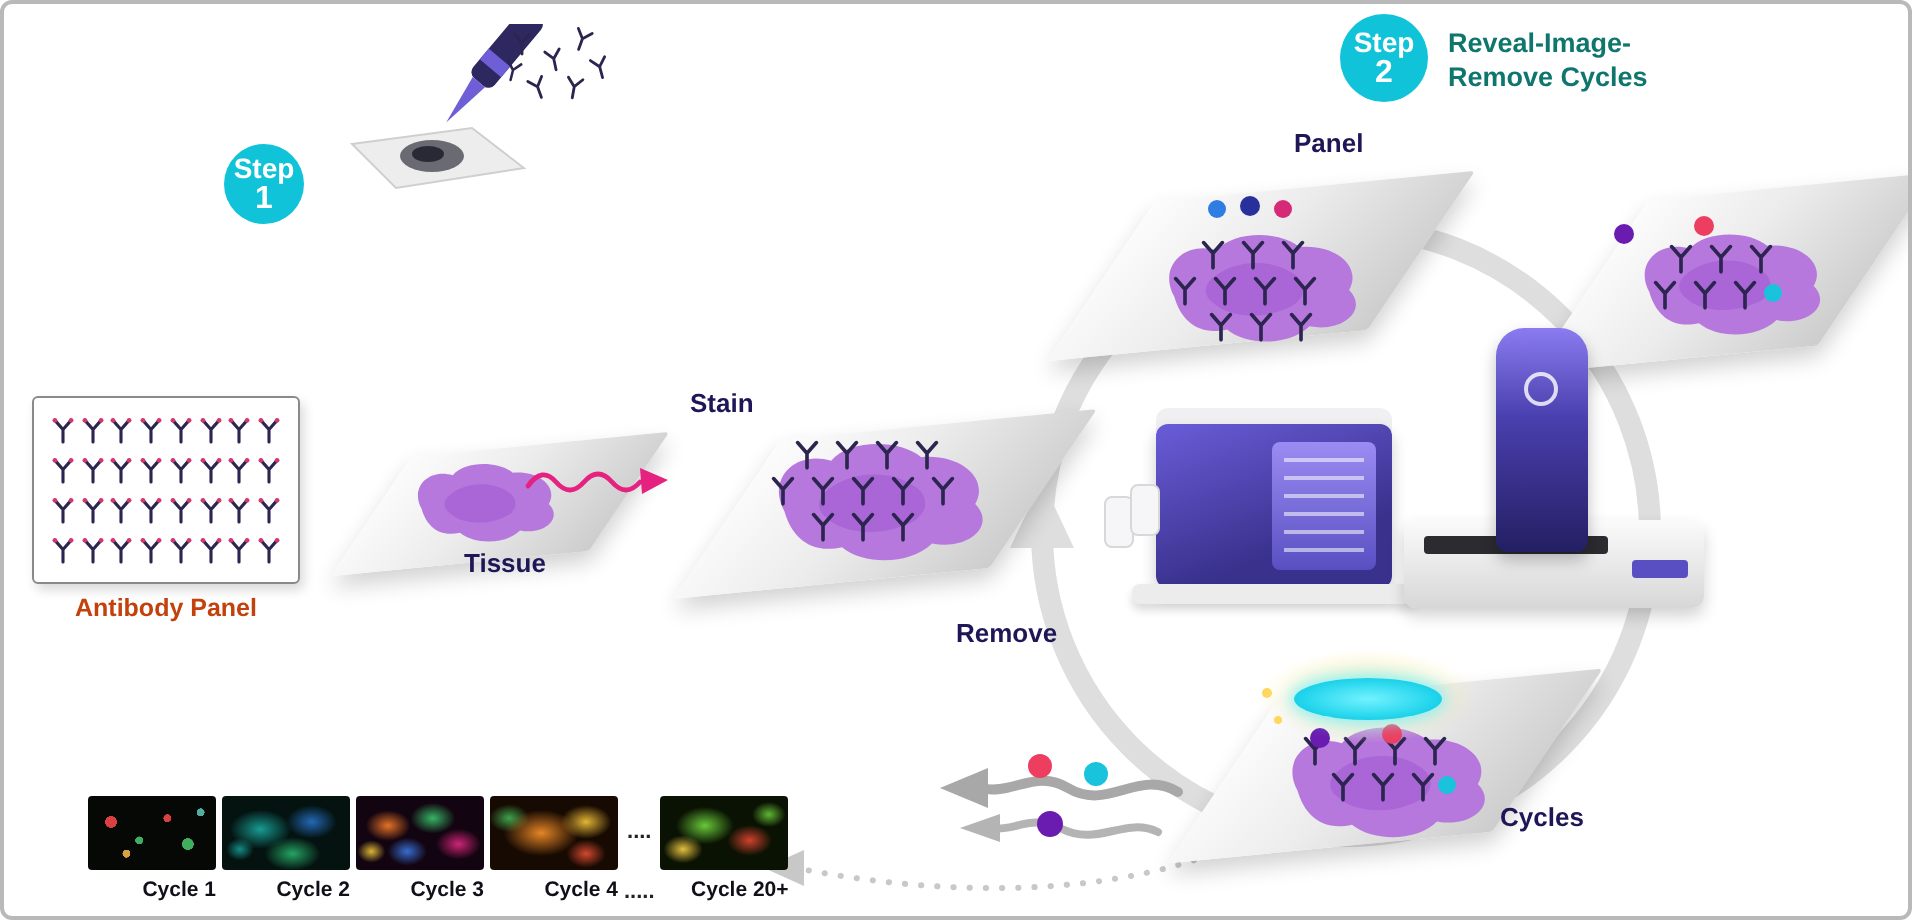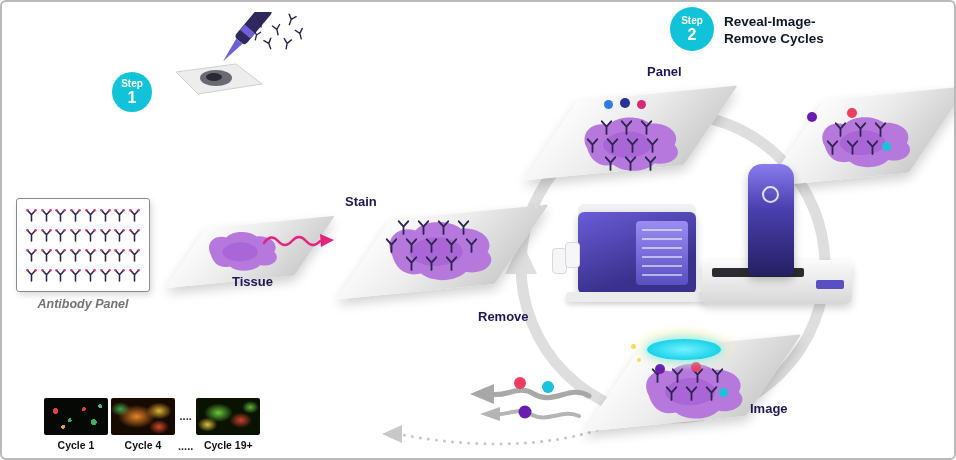--- a/index.html
+++ b/index.html
@@ -4,35 +4,35 @@
 <style>
   *{margin:0;padding:0;box-sizing:border-box;}
   html,body{background:#fff;}
   body{font-family:"Liberation Sans",sans-serif;}
   .canvas{position:relative;width:956px;height:460px;background:#fff;border:2px solid #b9b9b9;border-radius:6px;overflow:hidden;}
 
   .lbl{position:absolute;font-weight:700;font-size:13px;color:#1e1656;z-index:6;white-space:nowrap;}
 
   
   .step-badge{position:absolute;border-radius:50%;background:#10c3d8;color:#fff;display:flex;flex-direction:column;align-items:center;justify-content:center;z-index:6;line-height:1;}
-  .step-word{font-size:10px;font-weight:700;}
+  .step-word{font-size:14px;font-weight:700;}
   .step-num{font-size:16px;font-weight:700;margin-top:1px;}
   .step1{left:110px;top:70px;width:40px;height:40px;}
   .step2{left:668px;top:5px;width:44px;height:44px;}
   .title1{position:absolute;left:50px;top:118px;width:190px;text-align:center;font-size:13.5px;font-weight:700;color:#1e1656;z-index:6;}
-  .title2{position:absolute;left:722px;top:12px;font-size:13.5px;font-weight:700;color:#0f172a;line-height:1.25;z-index:6;}
+  .title2{position:absolute;left:722px;top:12px;font-size:13.5px;font-weight:700;color:#0f766e;line-height:1.25;z-index:6;}
 
   
   .ab{width:11px;height:13px;display:block;}
   .ab-cluster .ab{width:13px;height:15px;}
 
   
   .panel{position:absolute;left:14px;top:196px;width:134px;height:94px;background:#fff;border:1.5px solid #8a8a8a;border-radius:3px;box-shadow:2px 3px 6px rgba(0,0,0,.15);display:grid;grid-template-columns:repeat(8,1fr);align-items:center;justify-items:center;padding:6px 7px;z-index:2;}
   .panel .ab{--tip:#d6386c;}
-  .panel-label{position:absolute;left:10px;top:295px;width:142px;text-align:center;font-size:12.5px;font-weight:700;color:#737373;z-index:6;font-style:italic;}
+  .panel-label{position:absolute;left:10px;top:295px;width:142px;text-align:center;font-size:12.5px;font-weight:700;color:#c2410c;z-index:6;}
 
   
   .slide{position:absolute;z-index:2;}
   .slide-surface{position:absolute;transform:skewX(-38deg) rotate(-6deg);background:linear-gradient(105deg,#fcfcfc 0%,#ececec 45%,#cdcdcd 100%);box-shadow:4px 6px 10px rgba(0,0,0,.18);border-radius:2px;}
   .blob{position:absolute;}
   .ab-cluster{position:absolute;display:flex;flex-direction:column;gap:3px;z-index:3;}
   .ab-row{display:flex;gap:7px;}
   .dot{position:absolute;border-radius:50%;z-index:4;}
 
   .tissue-slide{left:158px;top:212px;width:180px;height:76px;}
@@ -67,21 +67,21 @@
   .tower-logo{position:absolute;left:14px;top:22px;width:17px;height:17px;border:2px solid rgba(255,255,255,.8);border-radius:50%;}
   .inst-base{position:absolute;left:152px;top:100px;width:150px;height:44px;background:linear-gradient(180deg,#fbfbfb,#d7d7d7);border-radius:6px;box-shadow:0 4px 8px rgba(0,0,0,.18);}
   .base-slot{position:absolute;left:162px;top:108px;width:92px;height:9px;background:#2b2b30;border-radius:2px;}
   .base-pad{position:absolute;left:266px;top:120px;width:28px;height:9px;background:#5a4fc2;border-radius:2px;}
 
   
   .remove-arrows{position:absolute;left:452px;top:368px;z-index:4;}
 
   
   .cycles{position:absolute;left:42px;top:396px;display:flex;align-items:flex-start;gap:3px;z-index:3;}
-  .cycle{display:flex;flex-direction:column;align-items:center;gap:4px;}
+  .cycle{display:flex;flex-direction:column;align-items:flex-end;gap:4px;}
   .cycle-img{width:64px;height:37px;border-radius:2px;}
   .cycle-label{font-size:10.5px;font-weight:700;color:#101018;white-space:nowrap;}
   .cycle-ellipsis{display:flex;flex-direction:column;align-items:center;justify-content:space-between;height:54px;padding-top:12px;font-size:11px;font-weight:700;color:#222;}
   .c1{background-color:#060806;background-image:radial-gradient(3px 3px at 18% 35%,#d94040 96%,transparent),radial-gradient(2px 2px at 40% 60%,#3fae5f 96%,transparent),radial-gradient(2px 2px at 62% 30%,#d94040 96%,transparent),radial-gradient(3px 3px at 78% 65%,#3fae5f 96%,transparent),radial-gradient(2px 2px at 30% 78%,#d9a040 96%,transparent),radial-gradient(2px 2px at 88% 22%,#4fae9f 96%,transparent);}
   .c2{background-color:#041210;background-image:radial-gradient(22px 14px at 30% 45%,rgba(26,170,160,.9),transparent 70%),radial-gradient(18px 12px at 70% 35%,rgba(40,120,210,.85),transparent 70%),radial-gradient(20px 12px at 55% 78%,rgba(46,200,120,.8),transparent 70%),radial-gradient(10px 8px at 14% 72%,rgba(26,170,160,.8),transparent 70%);}
   .c3{background-color:#120410;background-image:radial-gradient(16px 11px at 25% 40%,rgba(240,120,40,.95),transparent 70%),radial-gradient(16px 11px at 60% 30%,rgba(60,200,110,.9),transparent 70%),radial-gradient(16px 11px at 80% 65%,rgba(225,40,130,.9),transparent 70%),radial-gradient(14px 10px at 40% 75%,rgba(60,120,230,.9),transparent 70%),radial-gradient(10px 8px at 12% 75%,rgba(240,200,60,.9),transparent 70%);}
   .c4{background-color:#170a02;background-image:radial-gradient(26px 16px at 40% 50%,rgba(240,140,40,.95),transparent 72%),radial-gradient(18px 12px at 75% 35%,rgba(250,200,60,.9),transparent 70%),radial-gradient(14px 10px at 15% 30%,rgba(70,190,90,.85),transparent 70%),radial-gradient(14px 10px at 75% 78%,rgba(230,80,50,.9),transparent 70%);}
   .c5{background-color:#0a1203;background-image:radial-gradient(20px 13px at 35% 40%,rgba(110,210,60,.95),transparent 72%),radial-gradient(16px 11px at 70% 60%,rgba(230,70,50,.9),transparent 70%),radial-gradient(14px 10px at 18% 72%,rgba(250,210,70,.9),transparent 70%),radial-gradient(12px 9px at 85% 25%,rgba(110,210,60,.85),transparent 70%);}
 
   .dotted-arc{position:absolute;left:372px;top:402px;z-index:1;}
@@ -459,34 +459,42 @@
           </svg>
         <svg class="ab">
             <use href="#ab"></use>
           </svg>
       </div>
     </div>
     <div class="dot" style="left:70px;top:32px;width:10px;height:10px;background:#6b1cb0"></div>
     <div class="dot" style="left:106px;top:30px;width:10px;height:10px;background:#ee3e5f"></div>
     <div class="dot" style="left:134px;top:56px;width:9px;height:9px;background:#19c3dc"></div>
   </div>
-  <div class="lbl" style="left:748px;top:399px">Image</div>
+  <div class="lbl" style="left:748px;top:399px">Cycles</div>
 
   <div class="cycles">
     <div class="cycle">
       <div class="cycle-img c1"></div>
       <div class="cycle-label">Cycle 1</div>
     </div>
     <div class="cycle">
+      <div class="cycle-img c2"></div>
+      <div class="cycle-label">Cycle 2</div>
+    </div>
+    <div class="cycle">
+      <div class="cycle-img c3"></div>
+      <div class="cycle-label">Cycle 3</div>
+    </div>
+    <div class="cycle">
       <div class="cycle-img c4"></div>
       <div class="cycle-label">Cycle 4</div>
     </div>
     <div class="cycle-ellipsis">
       <span>....</span>
       <span>.....</span>
     </div>
     <div class="cycle">
       <div class="cycle-img c5"></div>
-      <div class="cycle-label">Cycle 19+</div>
+      <div class="cycle-label">Cycle 20+</div>
     </div>
   </div>
 
 </div>
 
 </body></html>

